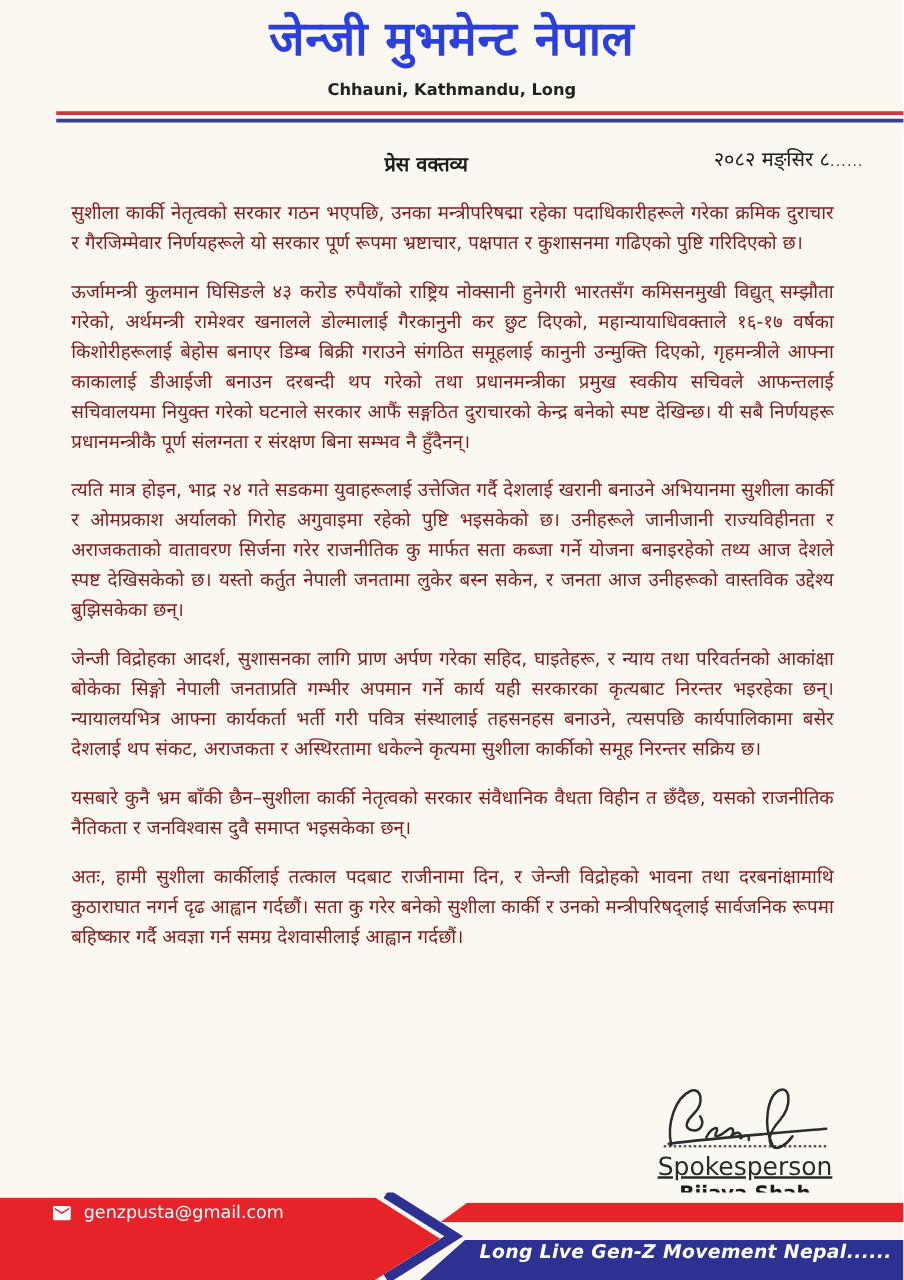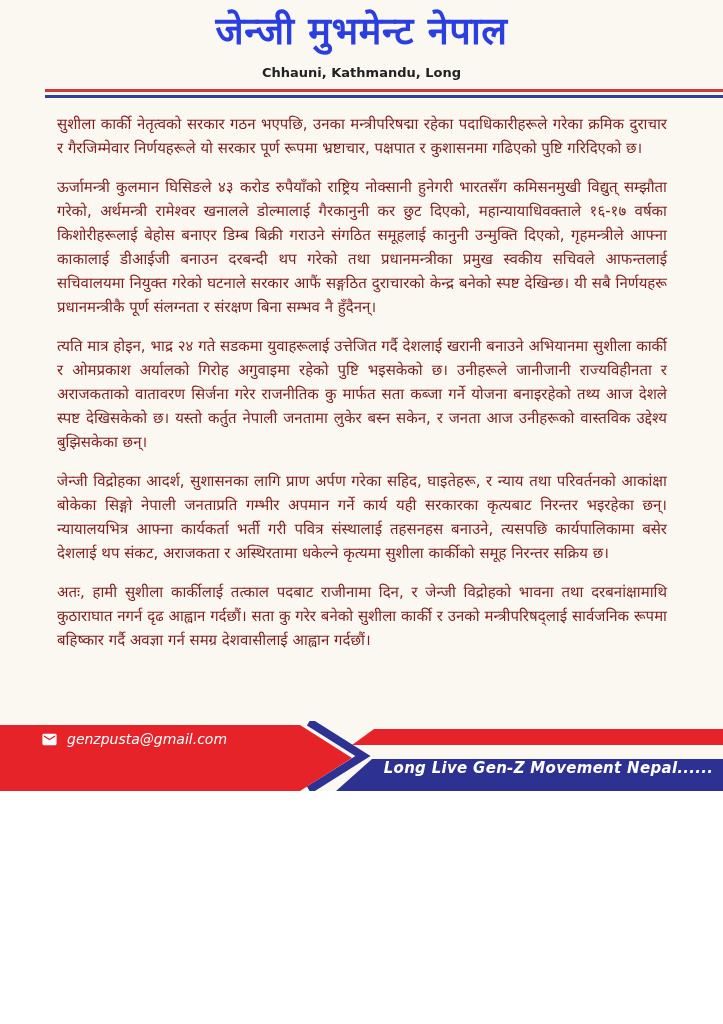--- a/index.html
+++ b/index.html
@@ -1,18 +1,18 @@
 <!DOCTYPE html>
 <html><head>
 <meta charset="utf-8">
 <style>
   html,body { margin:0; padding:0; }
   .page {
     position:relative;
-    width:723px; height:791px;
+    width:723px; height:1024px;
     background:#fbf8f1;
     overflow:hidden;
     font-family:"DejaVu Sans", sans-serif;
     color:#1c1c1c;
   }
   
   .letterhead { text-align:center; padding-top:8px; }
   .org-title {
     color:#2b3fe0;
     font-size:38px;
@@ -82,23 +82,23 @@
   .contact-banner {
     position:absolute; left:0; top:4px;
     width:352px; height:66px;
     background:#e52329;
     -webkit-clip-path:polygon(0 0, 300px 0, 352px 33px, 300px 66px, 0 66px);
     clip-path:polygon(0 0, 300px 0, 352px 33px, 300px 66px, 0 66px);
     padding:0;
   }
   .contact-rows { padding:4px 0 0 40px; }
   .contact-row {
-    display:flex; align-items:center;
+    display:flex; align-items:flex-start;
     height:20px; margin-bottom:1px;
-    color:#fff; font-size:14px;font-style:italic;
+    color:#fff; font-size:14px;
   }
   .contact-icon { width:19px; height:17px; margin-right:8px; flex:0 0 auto; }
   .footer-chevron {
     position:absolute; left:297px; top:0;
     width:86px; height:70px;
   }
   .footer-stripe-red {
     position:absolute; left:352px; right:0; top:8px; height:16px;
     background:#e52329;
     -webkit-clip-path:polygon(22px 0, 100% 0, 100% 100%, 0 100%);
@@ -126,26 +126,31 @@
   <div class="letterhead">
     <div class="org-title">जेन्जी मुभमेन्ट नेपाल</div>
     <div class="org-address">Chhauni, Kathmandu, Long</div>
   </div>
   <div class="divider">
     <div class="line-red"></div>
     <div class="line-gap"></div>
     <div class="line-navy"></div>
   </div>
 
+  <div class="meta-row">
+    <div class="doc-type">प्रेस वक्तव्य</div>
+    <div class="doc-date"><span>२०८२ मङ्सिर ८</span><span class="dots">......</span></div>
+  </div>
 
   <div class="body-text">
     <p>सुशीला कार्की नेतृत्वको सरकार गठन भएपछि, उनका मन्त्रीपरिषद्मा रहेका पदाधिकारीहरूले गरेका क्रमिक दुराचार र गैरजिम्मेवार निर्णयहरूले यो सरकार पूर्ण रूपमा भ्रष्टाचार, पक्षपात र कुशासनमा गढिएको पुष्टि गरिदिएको छ।</p>
     <p>ऊर्जामन्त्री कुलमान घिसिङले ४३ करोड रुपैयाँको राष्ट्रिय नोक्सानी हुनेगरी भारतसँग कमिसनमुखी विद्युत् सम्झौता गरेको, अर्थमन्त्री रामेश्वर खनालले डोल्मालाई गैरकानुनी कर छुट दिएको, महान्यायाधिवक्ताले १६-१७ वर्षका किशोरीहरूलाई बेहोस बनाएर डिम्ब बिक्री गराउने संगठित समूहलाई कानुनी उन्मुक्ति दिएको, गृहमन्त्रीले आफ्ना काकालाई डीआईजी बनाउन दरबन्दी थप गरेको तथा प्रधानमन्त्रीका प्रमुख स्वकीय सचिवले आफन्तलाई सचिवालयमा नियुक्त गरेको घटनाले सरकार आफैं सङ्गठित दुराचारको केन्द्र बनेको स्पष्ट देखिन्छ। यी सबै निर्णयहरू प्रधानमन्त्रीकै पूर्ण संलग्नता र संरक्षण बिना सम्भव नै हुँदैनन्।</p>
     <p>त्यति मात्र होइन, भाद्र २४ गते सडकमा युवाहरूलाई उत्तेजित गर्दै देशलाई खरानी बनाउने अभियानमा सुशीला कार्की र ओमप्रकाश अर्यालको गिरोह अगुवाइमा रहेको पुष्टि भइसकेको छ। उनीहरूले जानीजानी राज्यविहीनता र अराजकताको वातावरण सिर्जना गरेर राजनीतिक कु मार्फत सता कब्जा गर्ने योजना बनाइरहेको तथ्य आज देशले स्पष्ट देखिसकेको छ। यस्तो कर्तुत नेपाली जनतामा लुकेर बस्न सकेन, र जनता आज उनीहरूको वास्तविक उद्देश्य बुझिसकेका छन्।</p>
     <p>जेन्जी विद्रोहका आदर्श, सुशासनका लागि प्राण अर्पण गरेका सहिद, घाइतेहरू, र न्याय तथा परिवर्तनको आकांक्षा बोकेका सिङ्गो नेपाली जनताप्रति गम्भीर अपमान गर्ने कार्य यही सरकारका कृत्यबाट निरन्तर भइरहेका छन्। न्यायालयभित्र आफ्ना कार्यकर्ता भर्ती गरी पवित्र संस्थालाई तहसनहस बनाउने, त्यसपछि कार्यपालिकामा बसेर देशलाई थप संकट, अराजकता र अस्थिरतामा धकेल्ने कृत्यमा सुशीला कार्कीको समूह निरन्तर सक्रिय छ।</p>
+    <p>यसबारे कुनै भ्रम बाँकी छैन–सुशीला कार्की नेतृत्वको सरकार संवैधानिक वैधता विहीन त छँदैछ, यसको राजनीतिक नैतिकता र जनविश्वास दुवै समाप्त भइसकेका छन्।</p>
     <p>अतः, हामी सुशीला कार्कीलाई तत्काल पदबाट राजीनामा दिन, र जेन्जी विद्रोहको भावना तथा दरबनांक्षामाथि कुठाराघात नगर्न दृढ आह्वान गर्दछौं। सता कु गरेर बनेको सुशीला कार्की र उनको मन्त्रीपरिषद्लाई सार्वजनिक रूपमा बहिष्कार गर्दै अवज्ञा गर्न समग्र देशवासीलाई आह्वान गर्दछौं।</p>
   </div>
 
   <div class="signature-block">
     <svg class="signature-svg" width="150" height="56" viewBox="0 0 150 56">
       <g fill="none" stroke="#2c2c2c" stroke-width="2" stroke-linecap="round">
         <path d="M16 50 C12 32 20 12 31 7 C40 3 43 16 34 25 C28 31 26 36 32 38 C40 40 43 32 39 27"></path>
         <path d="M44 44 C48 36 55 34 52 40 C49 46 56 42 61 38 C66 34 67 40 63 44 C69 38 73 40 71 45 C75 41 79 42 78 46"></path>
         <path d="M97 50 C89 34 93 10 103 6 C111 3 113 18 103 30 C96 38 92 46 97 51 C101 55 109 49 113 43"></path>
         <path d="M14 49 C55 44 105 40 140 37"></path>

